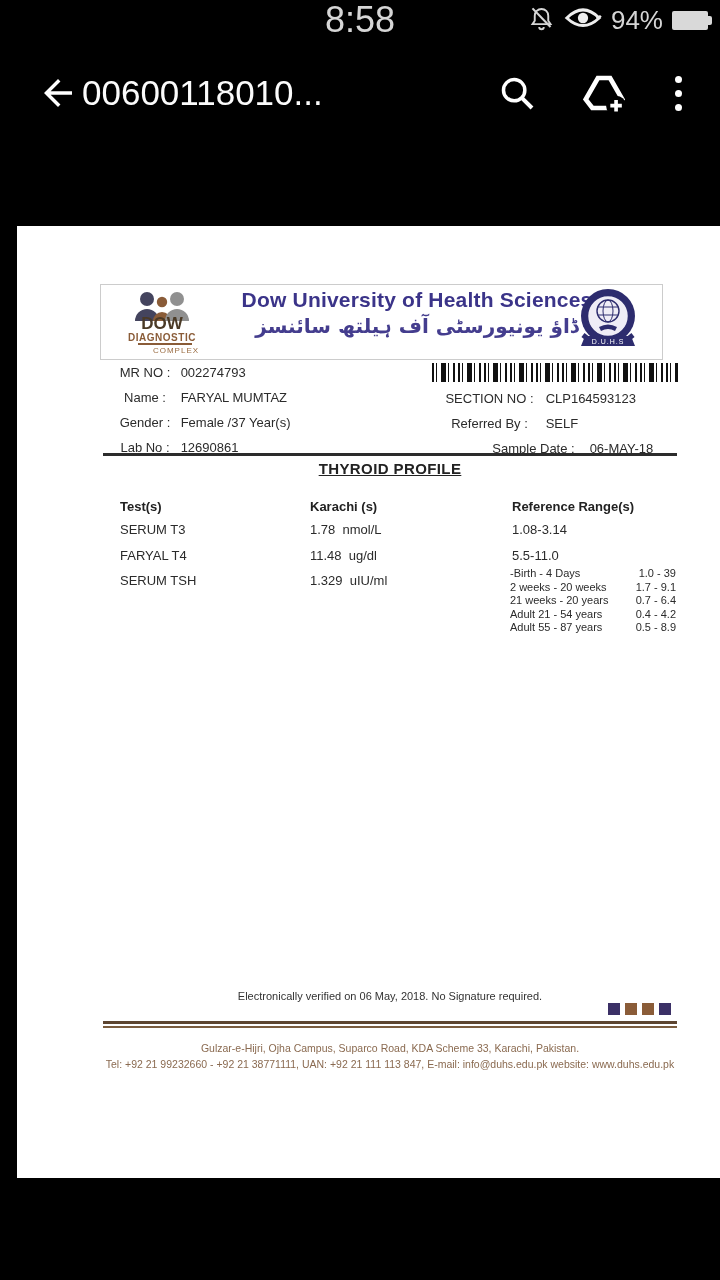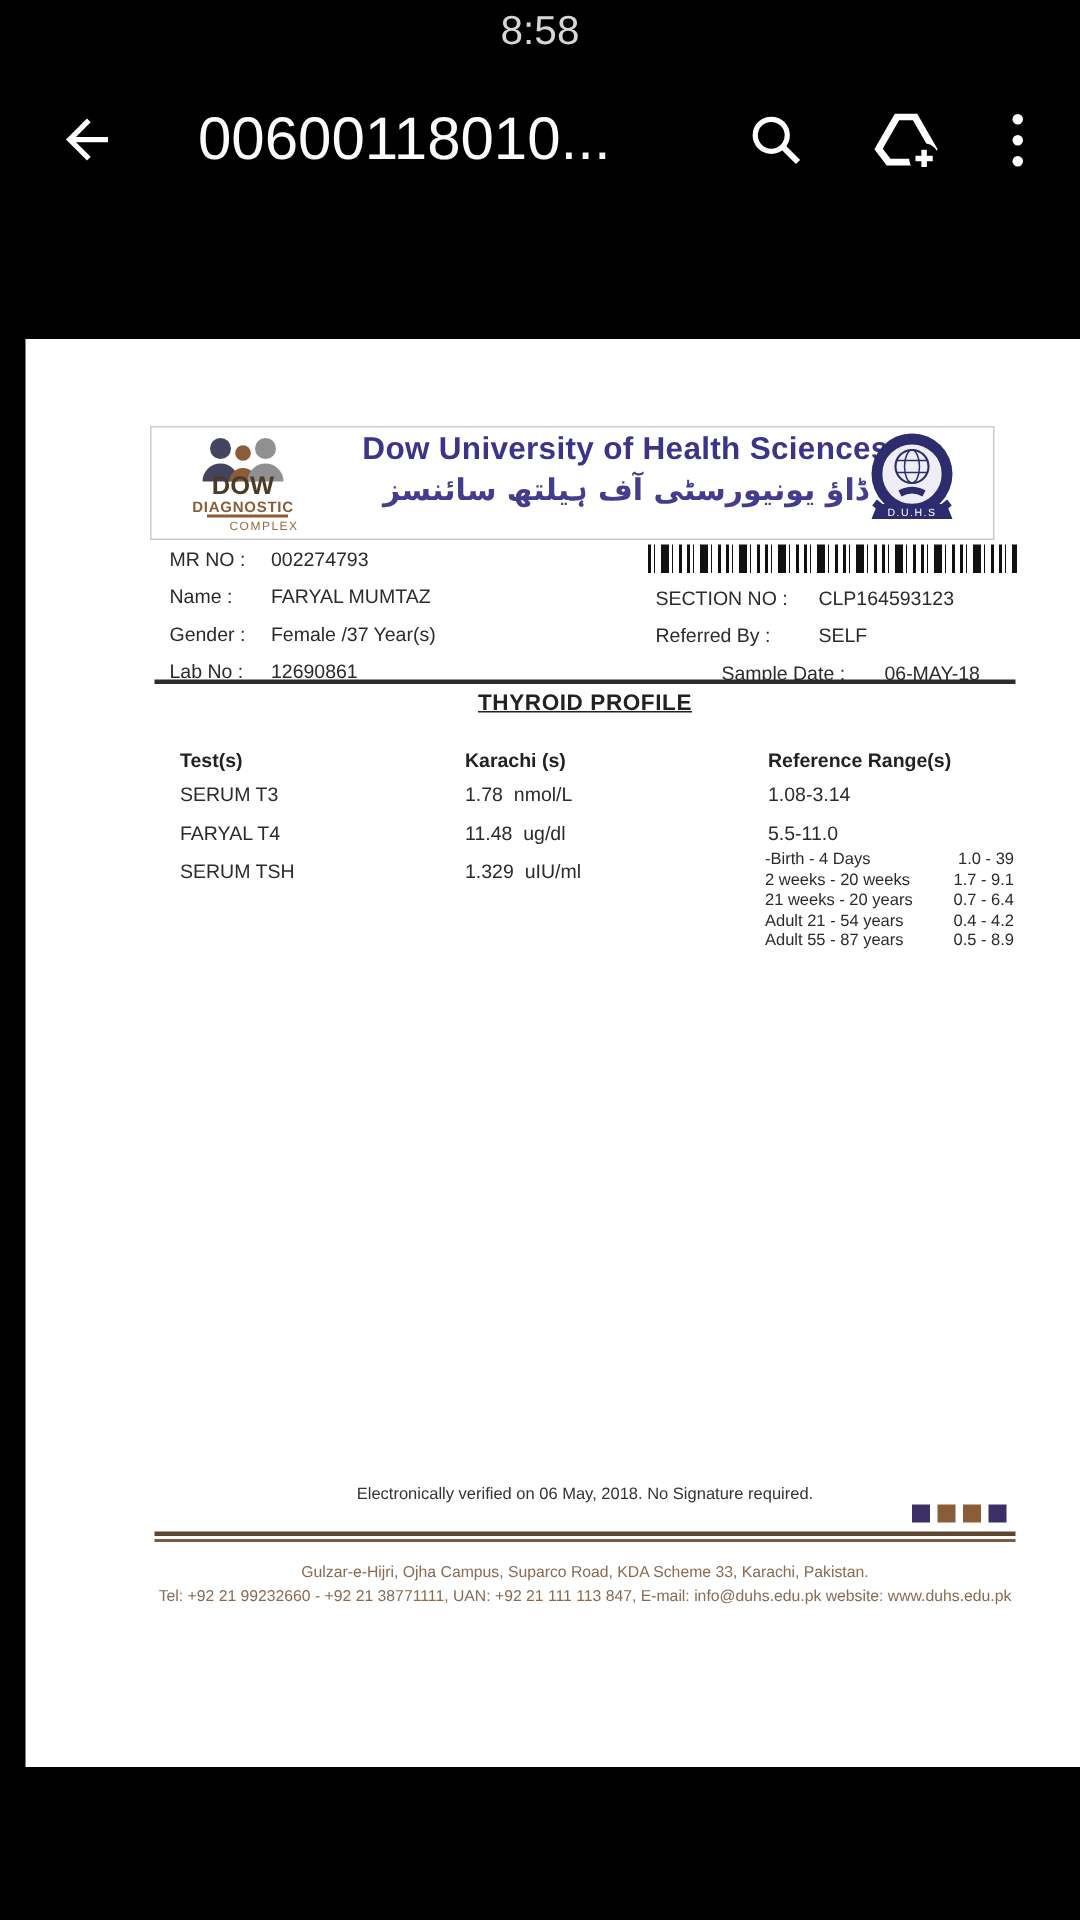--- a/index.html
+++ b/index.html
@@ -11,39 +11,39 @@
 
   
   .status-bar {
     position:absolute; top:0; left:0; width:720px; height:40px;
     display:flex; align-items:center; padding:0 12px; color:#dcdcdc;
   }
   .sb-left { display:flex; align-items:center; gap:7px; }
   .sb-right { margin-left:auto; display:flex; align-items:center; gap:9px; }
   .sb-time {
     position:absolute; left:0; right:0; text-align:center;
-    font-size:27px; color:#d6d6d6; pointer-events:none;
+    font-size:36px; color:#d6d6d6; pointer-events:none;
   }
   .carrier { font-size:27px; color:#cfcfcf; letter-spacing:0.5px; }
   .sig-bars { display:flex; align-items:flex-end; gap:2px; height:20px; }
   .sig-bars i { display:block; width:4px; background:#e6e6e6; border-radius:1px; }
   .sig-bars i:nth-child(1){height:7px;} .sig-bars i:nth-child(2){height:11px;}
   .sig-bars i:nth-child(3){height:15px;} .sig-bars i:nth-child(4){height:20px;background:#8f8f8f;}
   .pct { font-size:26px; color:#d6d6d6; }
   .battery { position:relative; width:36px; height:19px; background:#d9d9d9; border-radius:2px; }
   .battery:after { content:""; position:absolute; right:-4px; top:5px; width:4px; height:9px; background:#d9d9d9; border-radius:0 2px 2px 0; }
 
   
   .toolbar {
     position:absolute; top:40px; left:0; width:720px; height:106px;
     display:flex; align-items:center; color:#fff;
   }
   .tb-back { margin-left:34px; width:48px; height:48px; display:flex; align-items:center; justify-content:center; }
   .tb-title {
-    margin-left:50px; font-size:40px; color:#fbfbfb; font-weight:400;
+    font-size:35px; color:#fbfbfb; font-weight:400;
     white-space:nowrap; overflow:hidden; max-width:300px;
   }
   .tb-actions { margin-left:auto; display:flex; align-items:center; gap:44px; padding-right:34px; }
   .tb-btn { display:flex; align-items:center; justify-content:center; }
   .dots { display:flex; flex-direction:column; gap:7px; padding:4px; }
   .dots i { width:7px; height:7px; border-radius:50%; background:#fff; display:block; }
 
   
   .page {
     position:absolute; left:17px; top:226px; width:703px; height:952px;
@@ -66,21 +66,21 @@
   }
 
   .barcode {
     position:absolute; left:415px; top:137px; width:246px; height:19px;
     background:repeating-linear-gradient(90deg,
       #111 0 2px, #fff 2px 4px, #111 4px 5px, #fff 5px 9px,
       #111 9px 14px, #fff 14px 16px, #111 16px 17px, #fff 17px 21px,
       #111 21px 23px, #fff 23px 26px);
   }
 
-  .p-row { position:absolute; font-size:13px; color:#2b2b2b; white-space:nowrap; }
+  .p-row { position:absolute; font-size:13px; color:#2b2b2b; white-space:nowrap;text-align:center; }
   .p-row .lbl { display:inline-block; }
   .pl .lbl { width:64px; }
   .pr .lbl { width:105px; }
 
   .rule-dark { position:absolute; left:86px; top:227px; width:574px; height:3px; background:#2c2c2c; }
 
   .report-title {
     position:absolute; left:86px; top:234px; width:574px; text-align:center;
     font-size:15px; font-weight:bold; color:#222;
     text-decoration:underline; letter-spacing:0.4px;
@@ -117,20 +117,38 @@
   .addr1 { top:816px; }
   .addr2 { top:832px; }
 </style>
 </head>
 <body>
 
 <div id="screen">
 
   <div class="status-bar">
     <div class="sb-time">8:58</div>
+    <div class="sb-right">
+      <span>
+        <svg width="27" height="27" viewBox="0 0 24 24">
+          <path d="M12 3.5 a6 6 0 0 1 6 6 v4.5 l2 3 H4 l2 -3 V9.5 a6 6 0 0 1 6-6 z" fill="none" stroke="#d6d6d6" stroke-width="1.7"></path>
+          <path d="M10 19.5 a2 2 0 0 0 4 0" stroke="#d6d6d6" stroke-width="1.7" fill="none"></path>
+          <line x1="4" y1="3" x2="20" y2="19.5" stroke="#d6d6d6" stroke-width="1.9"></line>
+        </svg>
+      </span>
+      <span>
+        <svg width="38" height="24" viewBox="0 0 34 20">
+          <path d="M2.5 10 Q17 -4.5 31.5 10 Q17 23.5 2.5 10 Z" fill="none" stroke="#ededed" stroke-width="2.6"></path>
+          <circle cx="17" cy="10" r="4.6" fill="#ededed"></circle>
+          <path d="M29 10 q3 -1 4 -2" stroke="#ededed" stroke-width="2.2" fill="none"></path>
+        </svg>
+      </span>
+      <span class="pct">94%</span>
+      <span class="battery"></span>
+    </div>
   </div>
 
   <div class="toolbar">
     <div class="tb-back tb-btn">
       <svg width="42" height="42" viewBox="0 0 24 24">
         <path d="M20 11 H7.8 l5.6-5.6 L12 4 l-8 8 8 8 1.4-1.4 L7.8 13 H20 Z" fill="#ffffff"></path>
       </svg>
     </div>
     <div class="tb-title">00600118010...</div>
     <div class="tb-actions">

